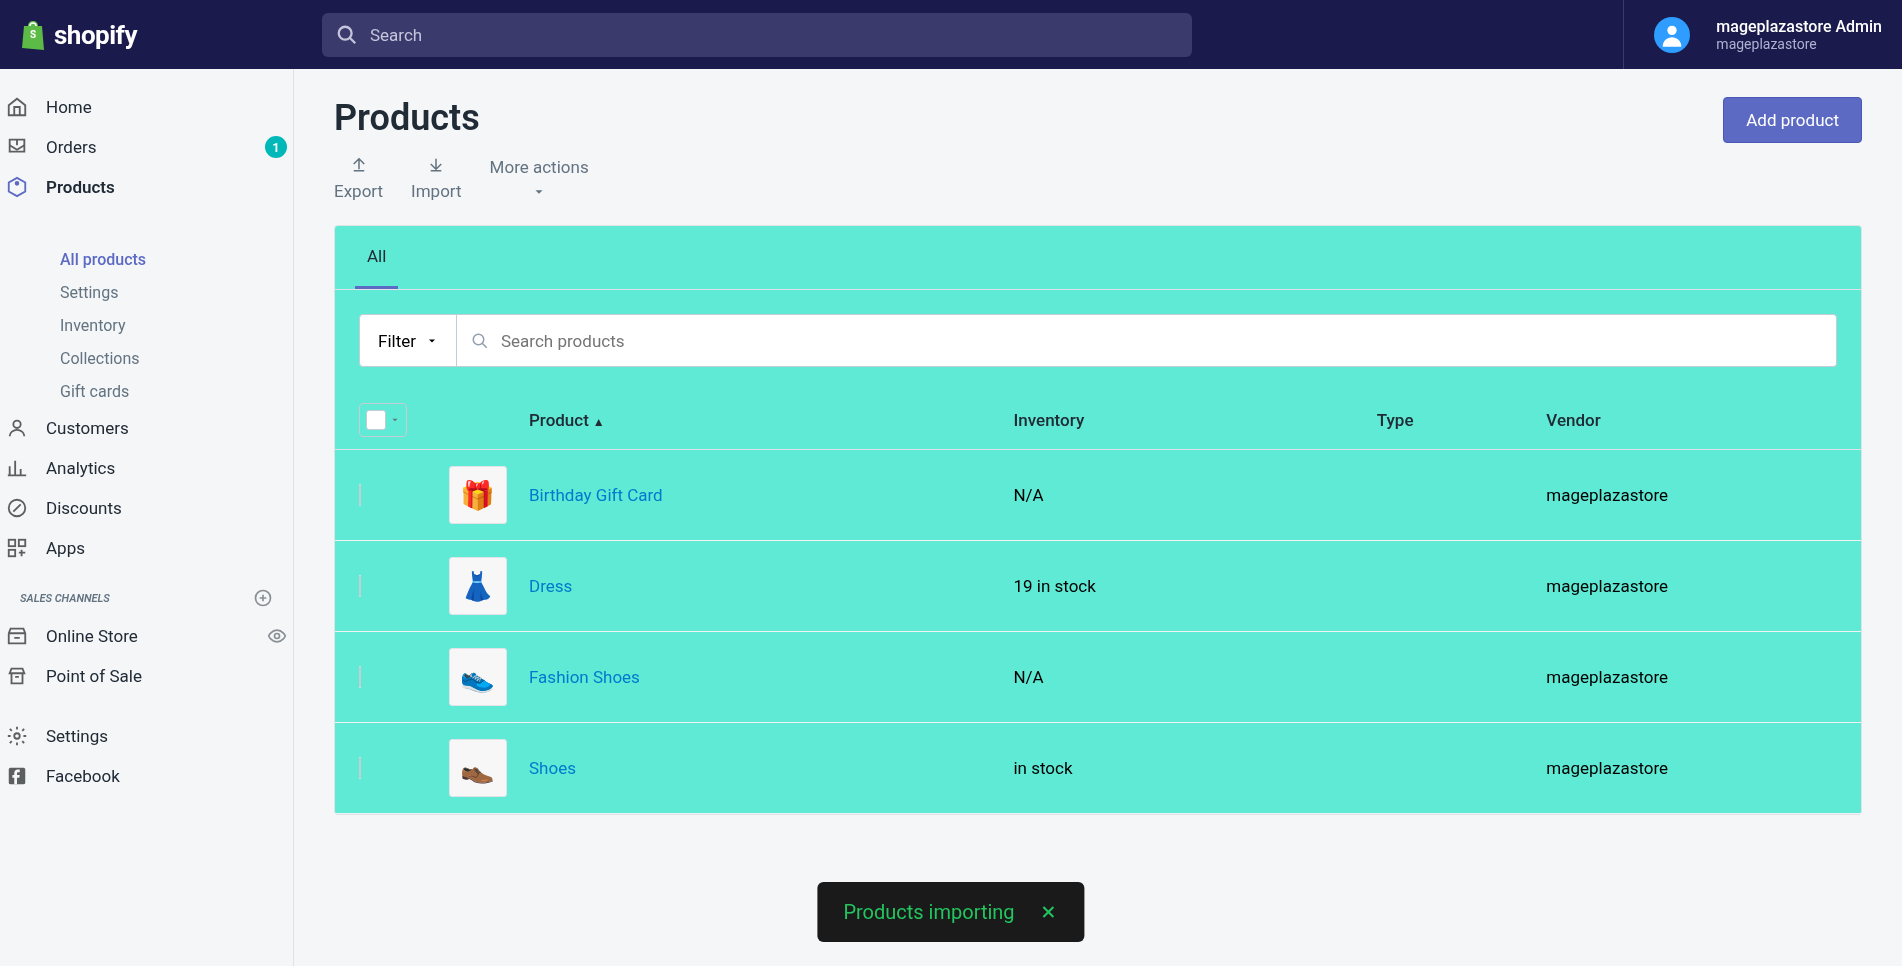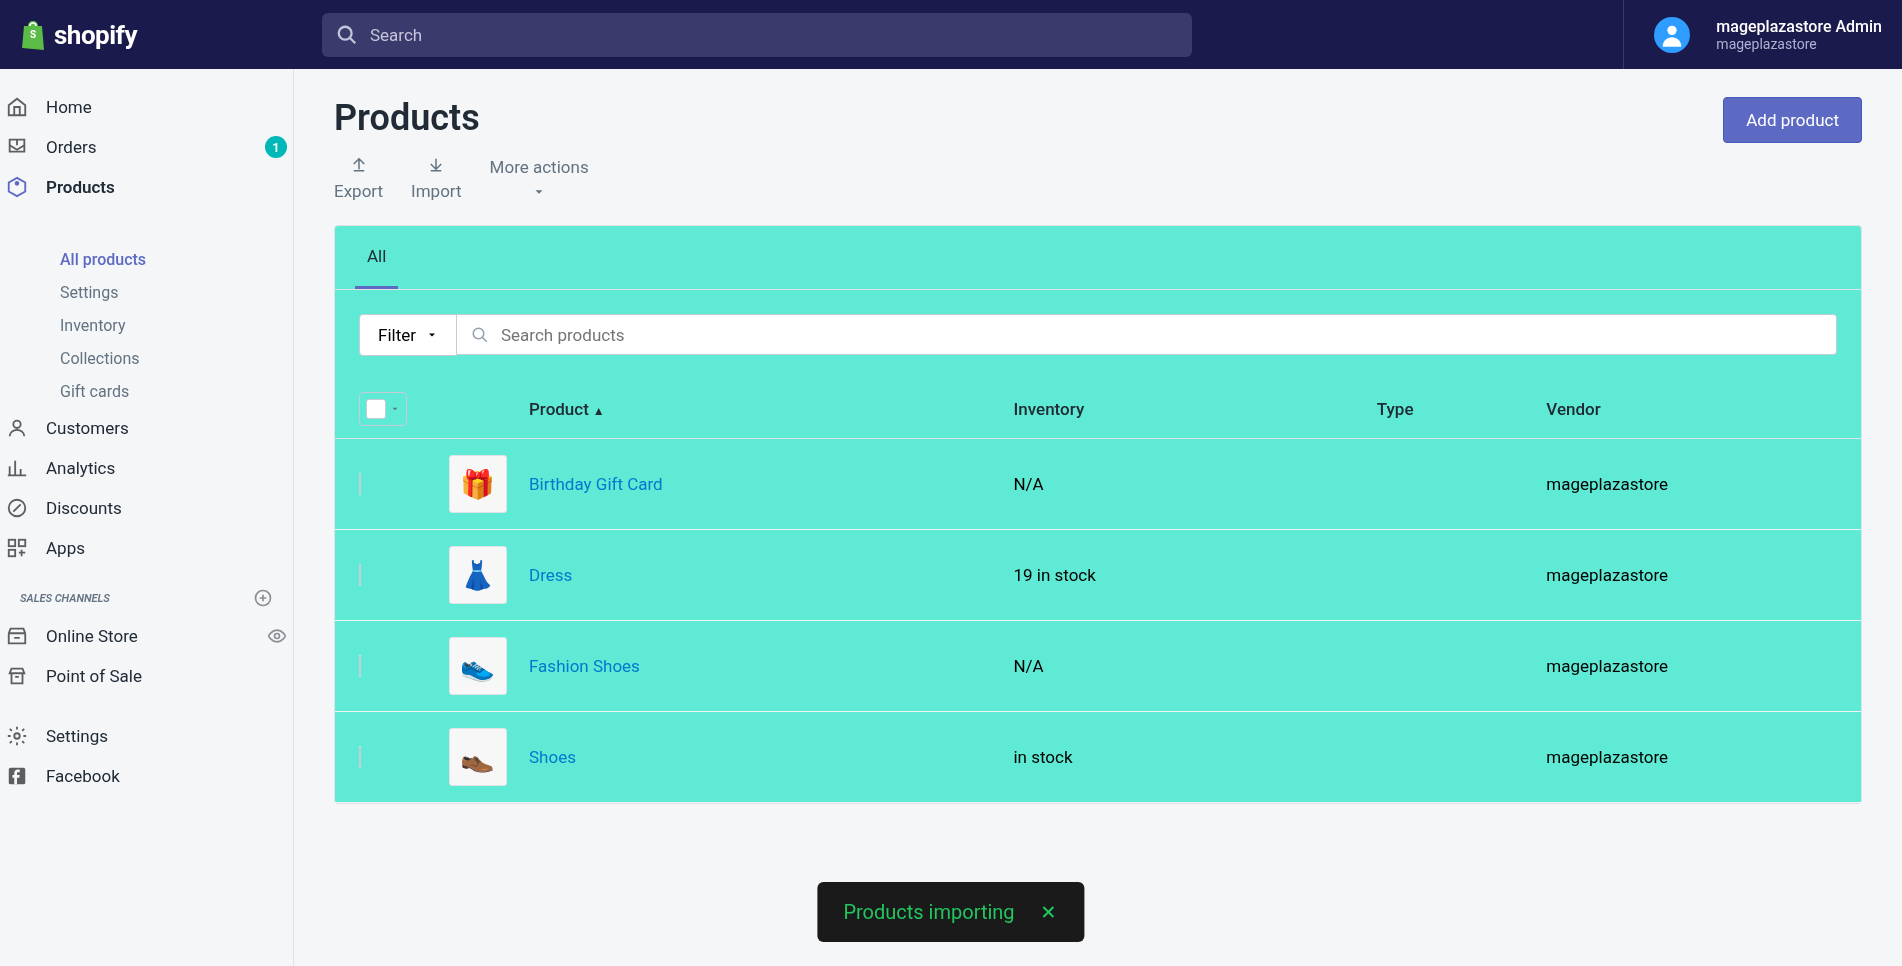--- a/index.html
+++ b/index.html
@@ -41,21 +41,21 @@
 .btn-primary { background: #5c6ac4; color: #fff; border: 1px solid #4858b8; border-radius: 4px; padding: 12px 22px; font-size: 17px; cursor: pointer; }
 
 .card { background: #5eead4; border: 1px solid #dfe3e8; border-radius: 4px; }
 .tabs { display: flex; border-bottom: 1px solid #dfe3e8; padding: 0 20px; }
 .tab { padding: 20px 12px; color: #212b36; font-size: 17px; border-bottom: 3px solid transparent; cursor: pointer; }
 .tab.active { border-bottom-color: #5c6ac4; }
 
 .filter-row { display: flex; padding: 24px; gap: 0; }
 .filter-btn { display: flex; align-items: center; gap: 10px; border: 1px solid #c4cdd5; border-radius: 4px 0 0 4px; padding: 10px 18px; background: #fff; font-size: 17px; cursor: pointer; }
 .product-search-wrap { flex: 1; position: relative; }
-.product-search { width: 100%; height: 41px; border: 1px solid #c4cdd5; border-left: none; border-radius: 0 4px 4px 0; padding: 0 16px 0 44px; font-size: 17px; }
+.product-search { width: 100%; height: 53px; border: 1px solid #c4cdd5; border-left: none; border-radius: 0 4px 4px 0; padding: 0 16px 0 44px; font-size: 17px; }
 .ps-icon { position: absolute; left: 14px; top: 50%; transform: translateY(-50%); color: #919eab; }
 
 .table { width: 100%; }
 .table-header { display: flex; align-items: center; padding: 12px 24px; border-bottom: 1px solid #dfe3e8; color: #212b36; font-size: 17px; font-weight: 500; }
 .col-check { width: 90px; }
 .col-thumb { width: 80px; }
 .col-product { flex: 2; }
 .col-inventory { flex: 1.5; }
 .col-type { flex: 0.7; }
 .col-vendor { flex: 1.2; }

